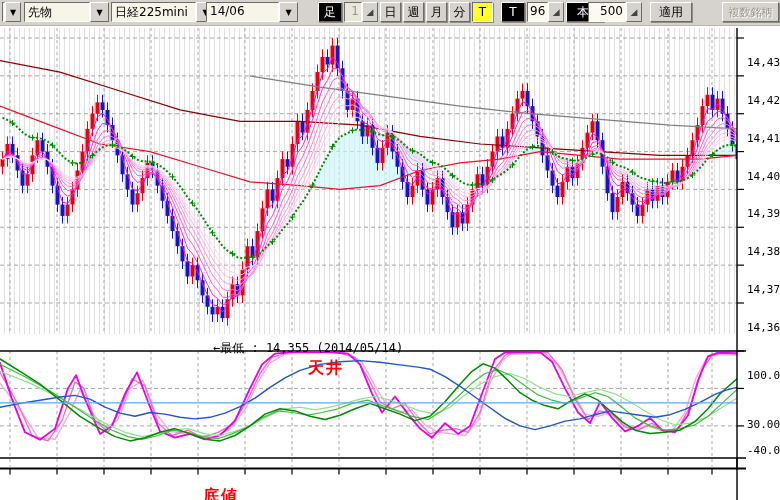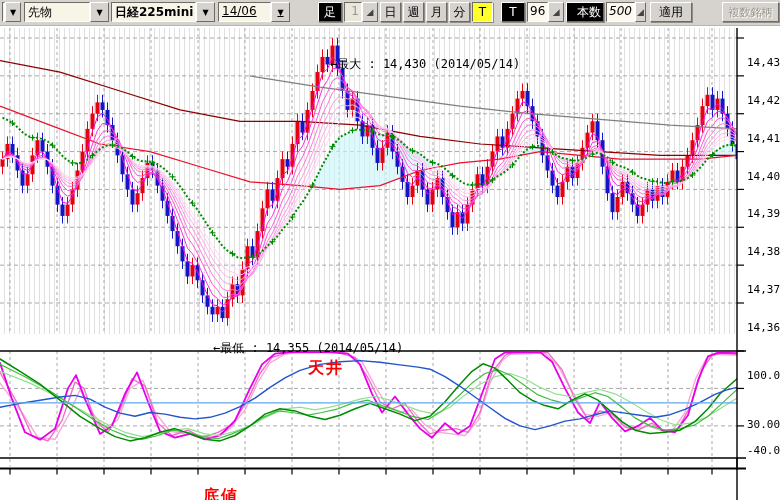--- a/index.html
+++ b/index.html
@@ -43,45 +43,45 @@
 
 <div id="toolbar">
   <div class="tb combo" style="left:2px;width:19px;">
     <div class="field" style="flex:0 0 1px;padding:0;"></div>
     <div class="arrow">▼</div>
   </div>
   <div class="tb combo" style="left:24px;width:85px;">
     <div class="field">先物</div>
     <div class="arrow">▼</div>
   </div>
-  <div class="tb combo" style="left:111px;width:104px;font-weight:bold;">
+  <div class="tb combo" style="left:111px;width:104px;">
     <div class="field">日経225mini</div>
     <div class="arrow">▼</div>
   </div>
-  <div class="tb combo" style="left:218px;width:72px;text-decoration:underline;">
+  <div class="tb combo" style="left:206px;width:92px;">
     <div class="field">14/06</div>
     <div class="arrow">▼</div>
   </div>
   <div class="tb btn black" style="left:318px;width:24px;">足</div>
   <div class="tb spin" style="left:344px;width:34px;">
     <div class="sfield gray">1</div>
     <div class="sicon">◢</div>
   </div>
   <div class="tb btn" style="left:380px;width:21px;">日</div>
   <div class="tb btn" style="left:403px;width:21px;">週</div>
   <div class="tb btn" style="left:426px;width:21px;">月</div>
   <div class="tb btn" style="left:449px;width:21px;">分</div>
   <div class="tb btn yellow" style="left:472px;width:21px;">T</div>
   <div class="tb btn black" style="left:501px;width:24px;">T</div>
   <div class="tb spin" style="left:527px;width:37px;">
     <div class="sfield">96</div>
     <div class="sicon">◢</div>
   </div>
   <div class="tb btn black" style="left:566px;width:38px;padding-left:8px;">本数</div>
-  <div class="tb spin" style="left:606px;width:40px;font-style:italic;">
+  <div class="tb spin" style="left:588px;width:54px;">
     <div class="sfield">500</div>
     <div class="sicon">◢</div>
   </div>
   <div class="tb btn" style="left:650px;width:42px;">適用</div>
   <div class="tb btn disabled" style="left:722px;width:57px;font-size:11px;">複数銘柄</div>
 </div>
 
 <div id="chart-area">
   <div id="stripes"></div>
   <svg id="cv" width="780" height="475" viewBox="0 25 780 475">
@@ -577,17 +577,16 @@
       <div class="axlab" style="left: 747px; top: 106.714px;">14,410</div>
       <div class="axlab" style="left: 747px; top: 144.571px;">14,400</div>
       <div class="axlab" style="left: 747px; top: 182.428px;">14,390</div>
       <div class="axlab" style="left: 747px; top: 220.285px;">14,380</div>
       <div class="axlab" style="left: 747px; top: 258.142px;">14,370</div>
       <div class="axlab" style="left: 747px; top: 295.999px;">14,360</div>
       <div class="axlab" style="left: 747px; top: 344px;">100.00</div>
       <div class="axlab" style="left: 747px; top: 393px;">30.00</div>
       <div class="axlab" style="left: 747px; top: 418.9px;">-40.00</div>
     </div>
-  <div class="ann" style="left:330px;top:31px;">←最大 : 14,430 (2014/05/14)</div>
   <div class="ann" style="left:213px;top:315px;">←最低 : 14,355 (2014/05/14)</div>
   <div class="red-big" style="left:308px;top:333px;">天井</div>
   <div class="red-big" style="left:203px;top:461px;">底値</div>
 </div>
 
 </body></html>

